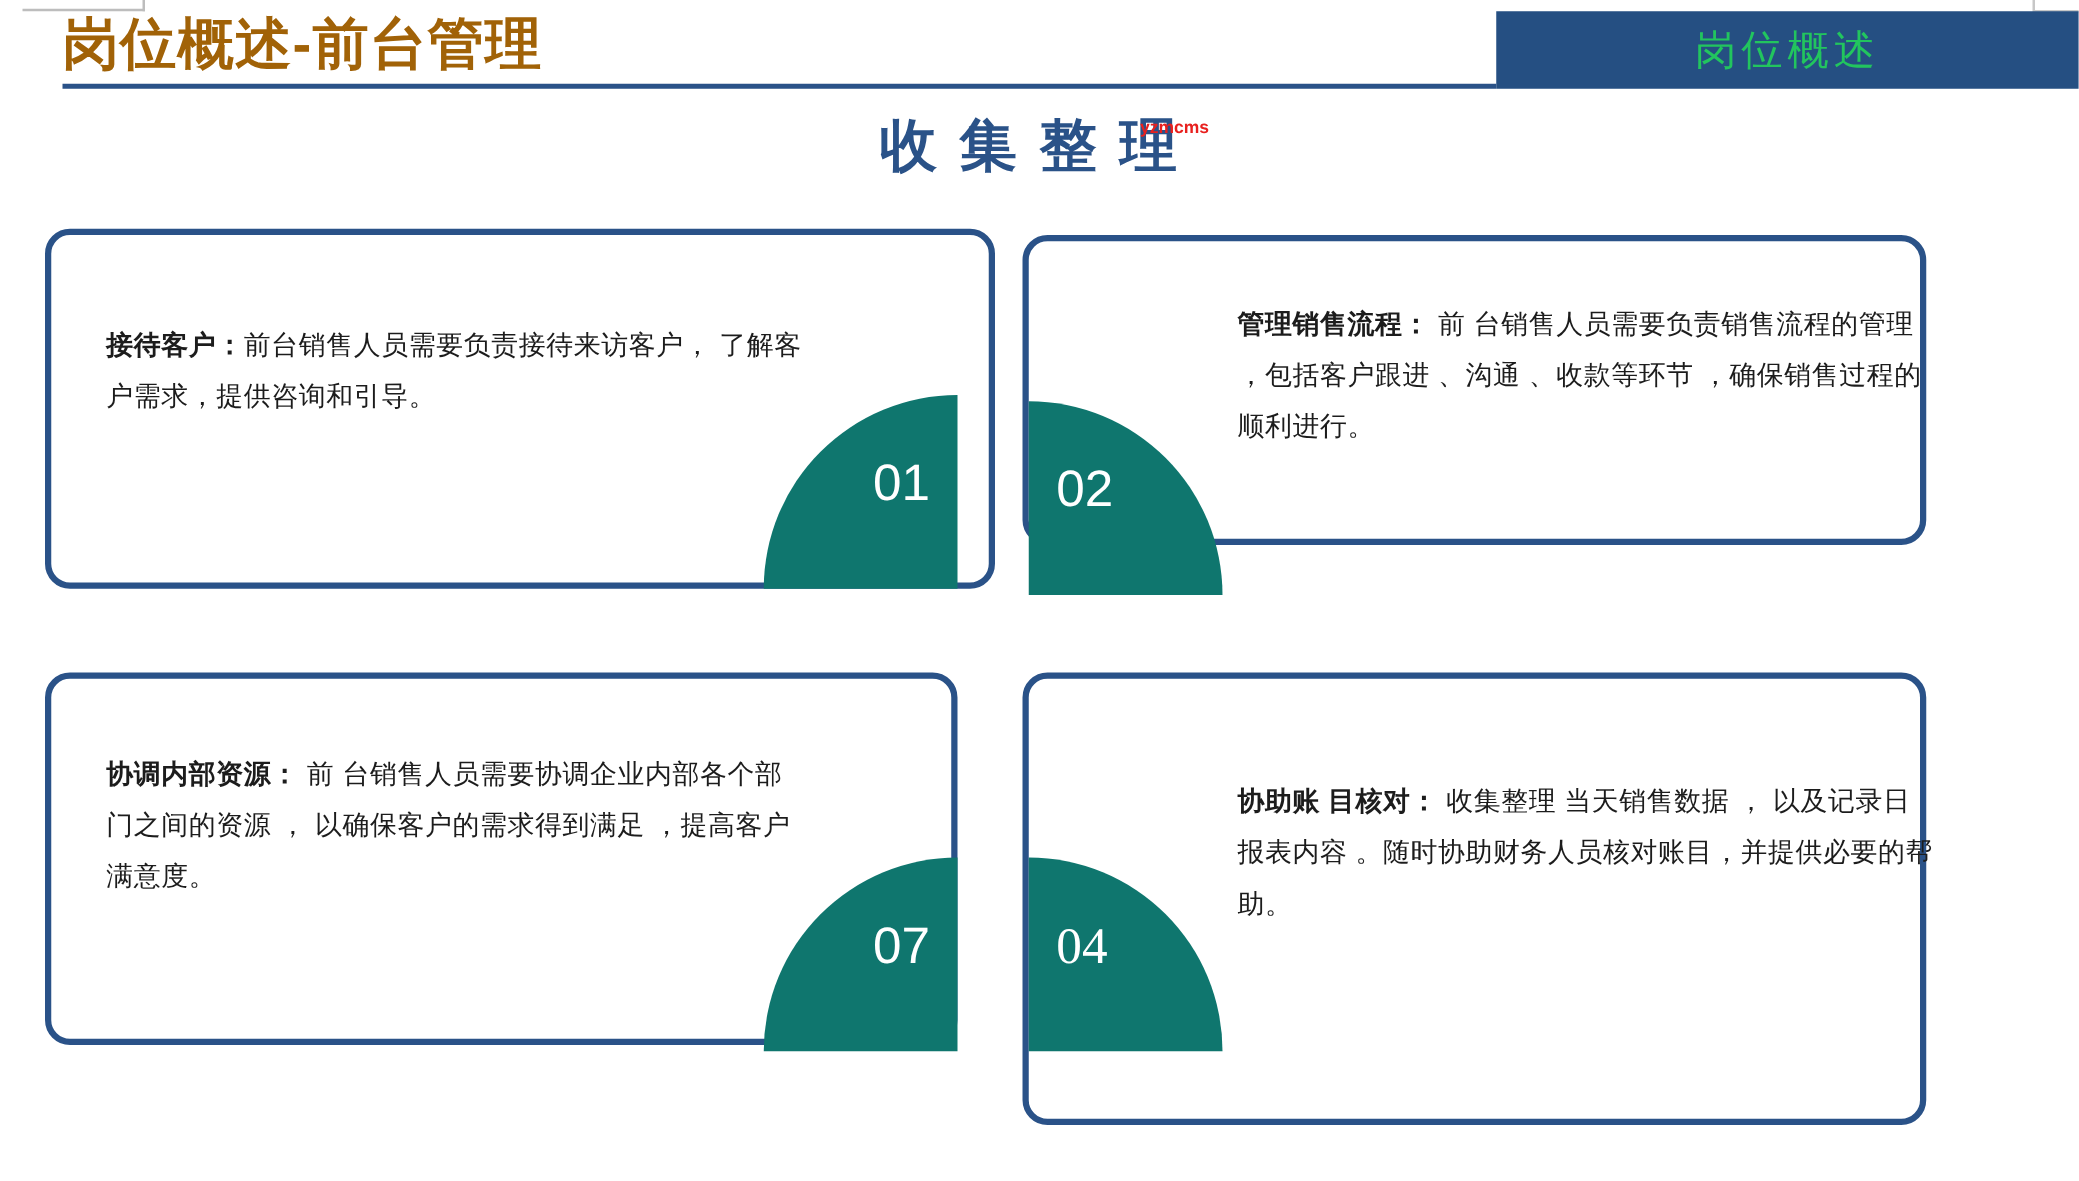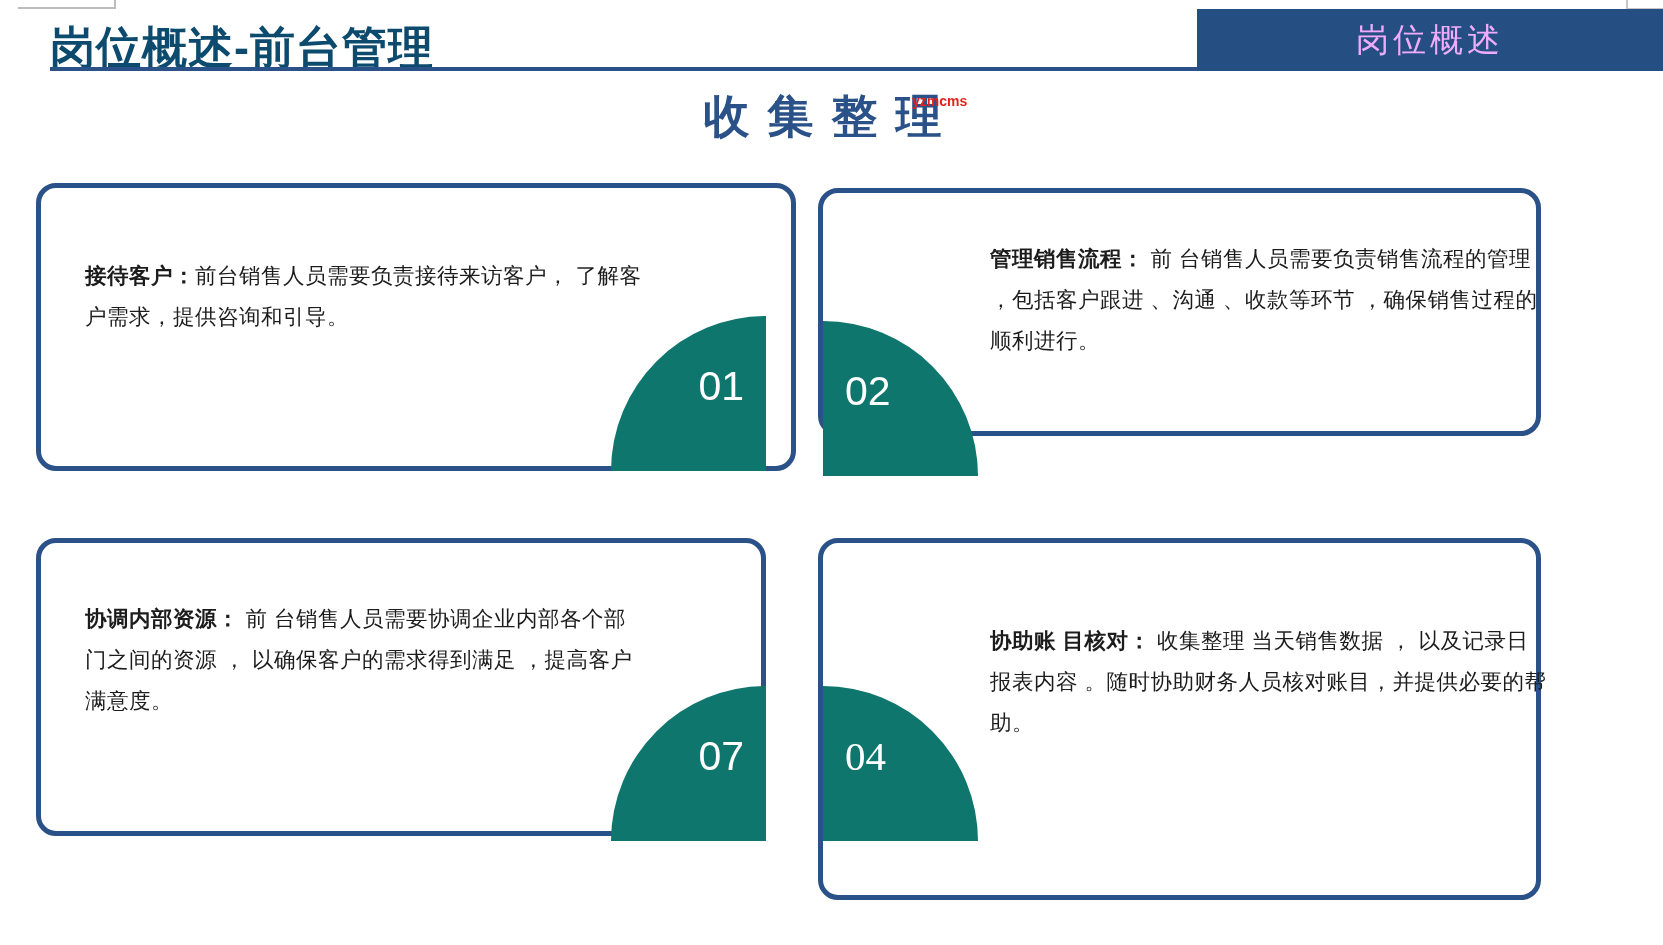--- a/index.html
+++ b/index.html
@@ -38,24 +38,24 @@
   .artifact-tr-v {
     position: absolute;
     left: 1626px; top: 0px;
     width: 2px; height: 10px;
     background: #c7c7c7;
   }
 
   
   .slide-title {
     position: absolute;
-    left: 50px; top: 22px;
+    left: 50px; top: 9px;
     font-size: 45px;
     font-weight: bold;
-    color: #0c4a6e;
+    color: #a16207;
     letter-spacing: 1px;
     white-space: nowrap;
     line-height: 1.15;
   }
 
   .title-rule {
     position: absolute;
     left: 50px; top: 67px;
     width: 1147px; height: 4px;
     background: #2a5288;
@@ -66,21 +66,21 @@
     left: 1197px; top: 9px;
     width: 466px; height: 62px;
     background: #254f82;
     display: flex;
     align-items: center;
     justify-content: center;
   }
   .header-badge-label {
     font-size: 33px;
     font-weight: normal;
-    color: #f0abfc;
+    color: #22c55e;
     letter-spacing: 4px;
   }
 
   
   .section-heading {
     position: absolute;
     left: 0; top: 86px;
     width: 1663px;
     text-align: center;
   }

